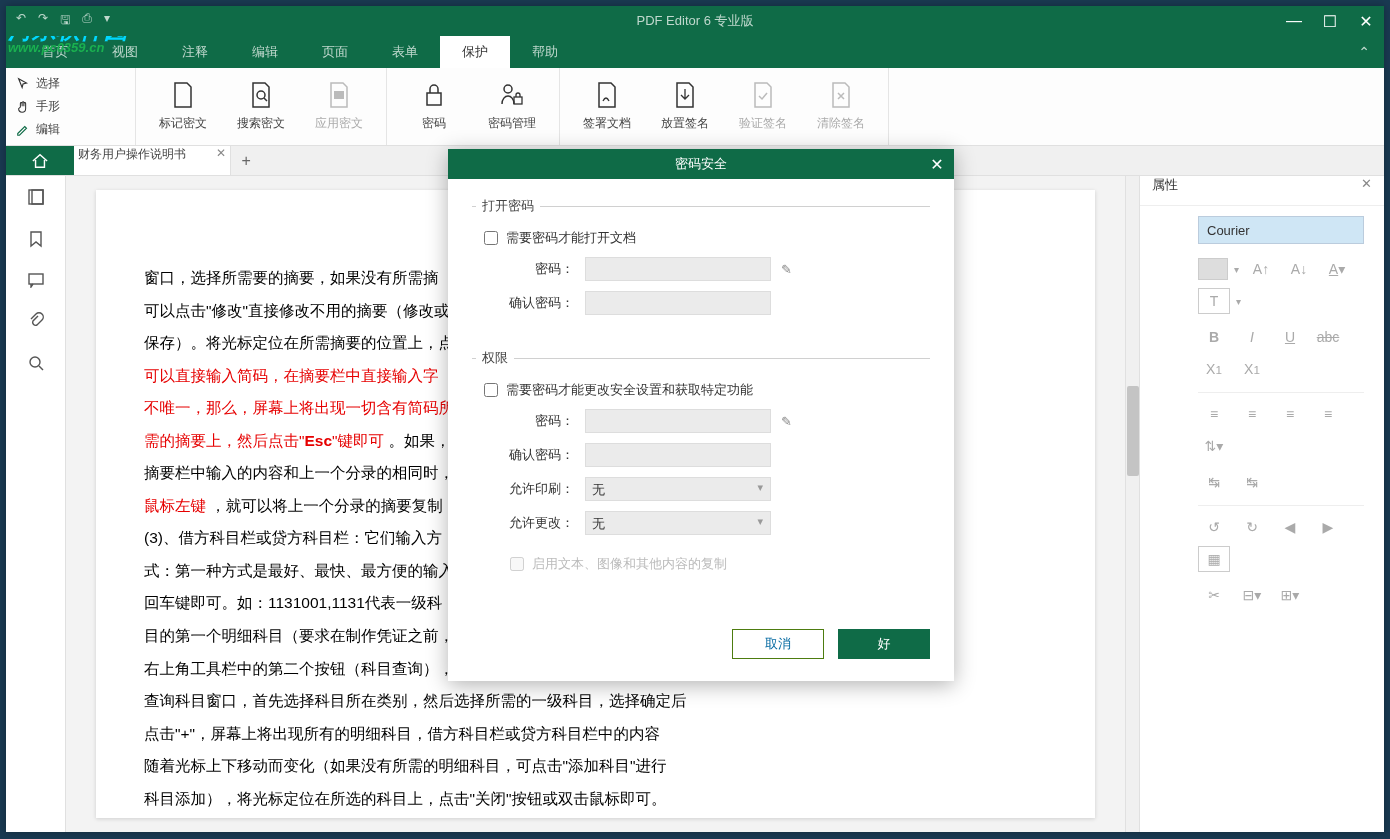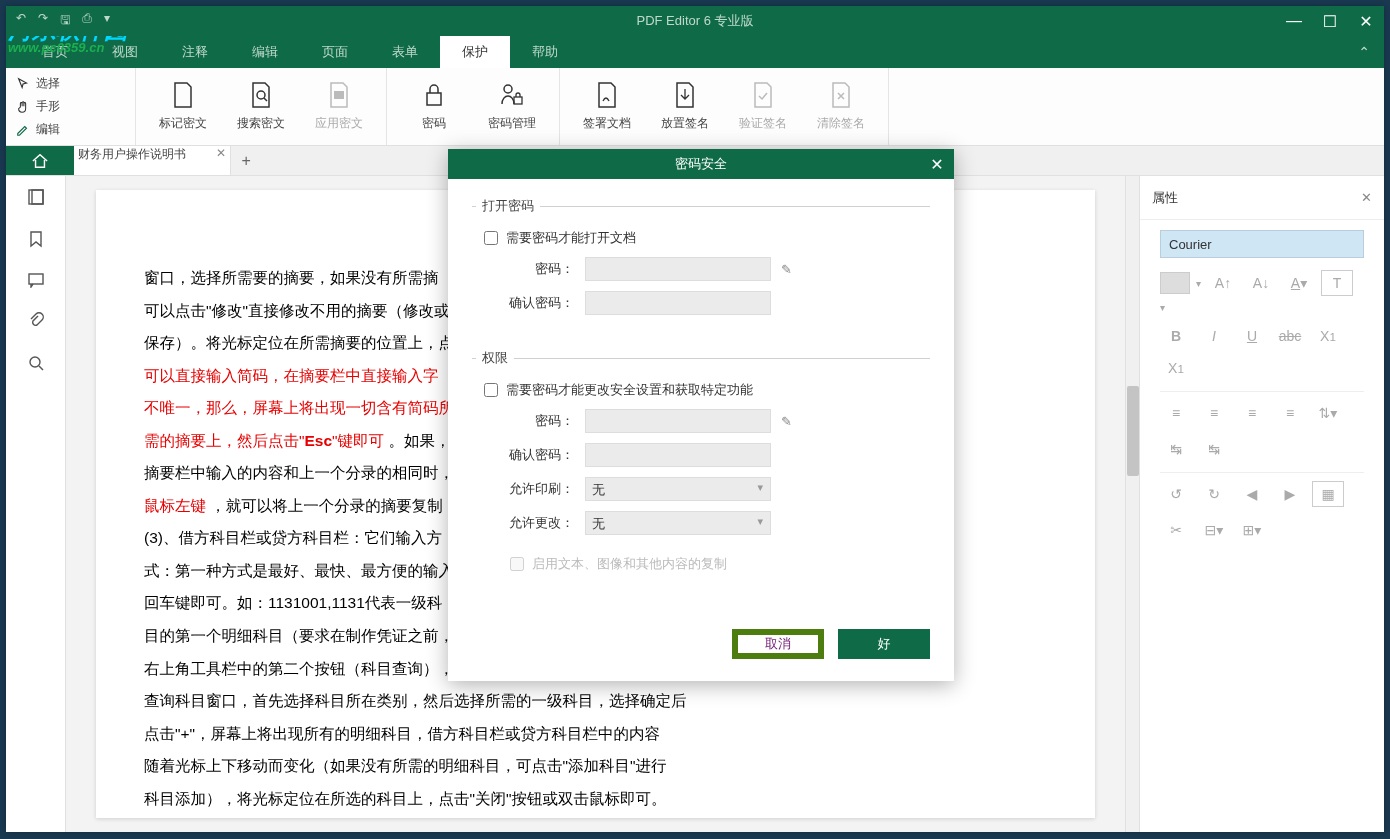--- a/index.html
+++ b/index.html
@@ -29,22 +29,22 @@
 .add-tab { width: 30px; display: flex; align-items: center; justify-content: center; cursor: pointer; color: #666; font-size: 16px; }
 .workarea { flex: 1; display: flex; background: #fff; overflow: hidden; }
 .sidebar-left { width: 60px; background: #fff; border-right: 1px solid #e0e0e0; display: flex; flex-direction: column; align-items: center; padding-top: 12px; gap: 24px; }
 .sidebar-left span { color: #555; font-size: 18px; cursor: pointer; }
 .doc-viewport { flex: 1; background: #f3f3f3; padding: 14px 30px; overflow: hidden; position: relative; }
 .page { background: #fff; width: 100%; height: 100%; box-shadow: 0 1px 4px rgba(0,0,0,0.15); padding: 72px 48px; font-size: 15.5px; color: #000; line-height: 2.1; overflow: hidden; }
 .page .red { color: #e60000; }
 .scrollbar-v { width: 14px; background: #f0f0f0; border-left: 1px solid #e0e0e0; position: relative; }
 .scrollbar-v .thumb { position: absolute; top: 210px; width: 12px; left: 1px; height: 90px; background: #c4c4c4; border-radius: 2px; }
 .props-panel { width: 245px; background: #fff; border-left: 1px solid #e0e0e0; display: flex; flex-direction: column; }
-.props-header { height: 44px; display: flex; align-items: center; justify-content: space-between; padding: 0 12px; font-size: 13px; color: #333; border-bottom: 1px solid #eee; }
-.props-body { padding: 10px 20px; }
+.props-header { height: 30px; display: flex; align-items: flex-start; justify-content: space-between; padding: 0 12px; font-size: 13px; color: #333; border-bottom: 1px solid #eee; }
+.props-body { padding: 10px 20px; margin-left: 38px; }
 .font-select { width: 100%; height: 28px; background: #cfe6f5; border: 1px solid #bcd; display: flex; align-items: center; padding: 0 8px; font-size: 13px; color: #333; margin-bottom: 12px; }
 .prop-row { display: flex; align-items: center; gap: 6px; margin-bottom: 10px; flex-wrap: wrap; }
 .prop-btn { width: 32px; height: 26px; display: flex; align-items: center; justify-content: center; color: #aaa; font-size: 14px; cursor: pointer; border: 1px solid transparent; }
 .prop-btn.box { border: 1px solid #ccc; }
 .color-swatch { width: 30px; height: 22px; background: #ddd; border: 1px solid #ccc; }
 .watermark { position: absolute; top: 14px; left: 8px; font-size: 24px; font-weight: bold; font-style: italic; z-index: 0; pointer-events: none; }
 .watermark .w1 { color: #00d8ff; }
 .watermark .w2 { color: #1ab050; font-size: 13px; display: block; margin-top: -6px; }
 
 .dialog { position: absolute; left: 448px; top: 149px; width: 506px; background: #fff; box-shadow: 0 4px 20px rgba(0,0,0,0.3); z-index: 100; }
@@ -59,21 +59,21 @@
 .form-row input[type=text], .form-row input[type=password] { width: 186px; height: 24px; background: #ebebeb; border: 1px solid #ddd; padding: 0 6px; }
 .form-row .pen-ico { margin-left: 10px; color: #888; cursor: pointer; }
 .form-row select { width: 186px; height: 24px; background: #ebebeb; border: 1px solid #ddd; padding: 0 6px; appearance: none; font-size: 13px; color: #333; }
 .select-wrap { position: relative; display: inline-block; }
 .select-wrap::after { content: '▾'; position: absolute; right: 8px; top: 4px; color: #999; pointer-events: none; font-size: 11px; }
 .checkbox-line { display: flex; align-items: center; gap: 8px; margin-left: 4px; }
 .checkbox-line input { width: 14px; height: 14px; }
 .disabled-text { color: #bbb; }
 .dialog-footer { display: flex; justify-content: flex-end; gap: 14px; padding: 14px 24px 22px; }
 .btn { width: 92px; height: 30px; display: flex; align-items: center; justify-content: center; font-size: 13px; cursor: pointer; }
-.btn-cancel { background: #fff; border: 6px solid #4d7c0f; color: #701a75; }
+.btn-cancel { background: #fff; border: 1px solid #4d7c0f; color: #0369a1; }
 .btn-ok { background: #0f6b47; color: #fff; border: none; }
 
 svg { display: block; }
 </style>
 </head>
 <body>
 
 <div class="watermark">
   <span class="w1">河东软件园</span>
   <span class="w2">www.pc0359.cn</span>

